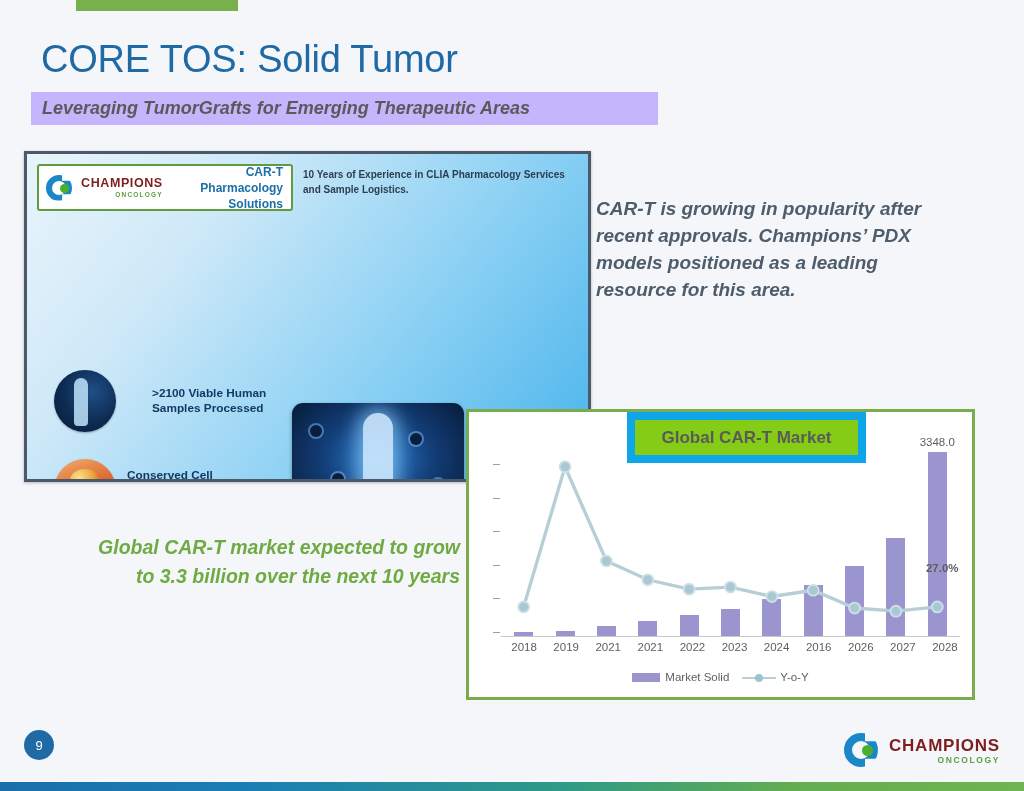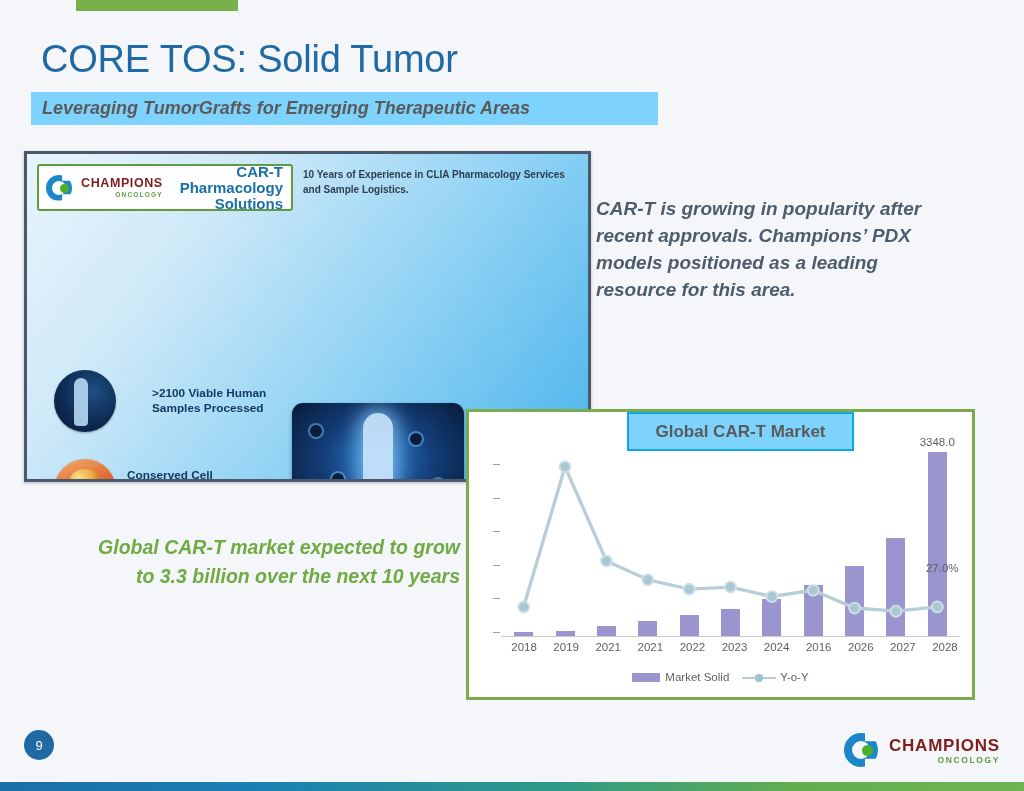--- a/index.html
+++ b/index.html
@@ -13,21 +13,21 @@
   #top-accent{position:absolute;left:76px;top:0;width:162px;height:11px;background:#78b14b;}
 
   
   #slide-title{
     position:absolute;left:41px;top:38px;
     font-size:38px;color:#1f6aa5;letter-spacing:-.2px;
     font-weight:400;white-space:nowrap;
   }
   #subtitle-box{
     position:absolute;left:31px;top:92px;width:627px;height:33px;
-    background:#7dd3fc;display:flex;align-items:center;
+    background:#c4b5fd;display:flex;align-items:center;
   }
   #subtitle-text{
     padding-left:11px;font-size:18px;font-style:italic;font-weight:bold;
     color:#5a5a5a;white-space:nowrap;
   }
 
   
   #cart-panel{
     position:absolute;left:24px;top:151px;width:561px;height:325px;
     border:3px solid #4a5a6a;
@@ -44,21 +44,21 @@
   .logo-c{
     position:absolute;left:0;top:2px;width:26px;height:26px;border-radius:50%;
     border:6px solid #1b87c9;box-sizing:border-box;
     clip-path:polygon(0 0,62% 0,62% 24%,100% 24%,100% 76%,62% 76%,62% 100%,0 100%);
   }
   .logo-dot{position:absolute;left:14px;top:11px;width:9px;height:9px;border-radius:50%;background:#4caf28;}
   .logo-words{display:flex;flex-direction:column;line-height:1;margin-left:1px;}
   .logo-champ{font-size:12.5px;font-weight:bold;color:#7f1d1d;letter-spacing:.6px;}
   .logo-onco{font-size:6.5px;font-weight:bold;color:#5f9c3f;letter-spacing:1.2px;text-align:right;margin-top:2px;}
   #cart-solutions-title{
-    flex:1;text-align:right;padding-right:8px;font-size:15px;line-height:16px;
+    flex:1;text-align:right;padding-right:8px;font-size:12px;line-height:16px;
     font-weight:bold;color:#1b6fa8;
   }
   #cart-experience{
     position:absolute;left:276px;top:13px;width:276px;
     font-size:10px;line-height:15px;font-weight:bold;color:#2c3e50;
   }
 
   .bullet-row{position:absolute;left:27px;display:flex;align-items:center;}
   .bullet-thumb{width:62px;height:62px;border-radius:50%;flex:0 0 auto;position:relative;overflow:hidden;box-shadow:0 1px 2px rgba(0,0,0,.3);}
   .thumb-body{background:radial-gradient(circle at 62% 35%,#1f4f86 0%,#0d2b52 55%,#061a34 100%);}
@@ -104,21 +104,21 @@
     font-size:19.5px;line-height:29px;font-style:italic;font-weight:bold;color:#6fab42;
   }
 
   
   #chart-box{
     position:absolute;left:466px;top:409px;width:509px;height:291px;
     background:#ffffff;border:3px solid #7aab4d;box-sizing:border-box;
   }
   #chart-title-box{
     position:absolute;left:627px;top:412px;width:223px;height:35px;
-    background:#7dd3fc;border:2px solid #0ea5e9;
+    background:#84cc16;border:8px solid #0ea5e9;
     display:flex;align-items:center;justify-content:center;
   }
   #chart-title-text{font-size:17px;color:#5a5a5a;font-weight:600;white-space:nowrap;}
 
   #plot{position:absolute;left:20px;top:24px;right:12px;bottom:60px;}
   #yticks{position:absolute;left:0;top:0;bottom:0;width:12px;}
   #yticks i{position:absolute;left:4px;width:7px;height:1px;background:#9aa0a6;}
   #baseline{position:absolute;left:12px;right:0;bottom:0;height:1px;background:#c9c9c9;}
   #bars{position:absolute;left:14px;right:2px;bottom:1px;top:0;display:flex;align-items:flex-end;}
   .barcell{flex:1;display:flex;justify-content:center;align-items:flex-end;height:100%;position:relative;}
@@ -251,21 +251,21 @@
         </div>
         <div class="barcell">
           <div class="bar" style="height: 34.9%;"></div>
         </div>
         <div class="barcell">
           <div class="bar" style="height: 49.19%;"></div>
         </div>
         <div class="barcell">
           <div class="bar" style="height: 92%;"></div>
           <div class="bar-label" style="bottom: 94%;">3348.0</div>
-          <div class="bar-label" style="bottom: 30.84%; left: 62%;">27.0%</div>
+          <div class="bar-label" style="bottom: 30.84%; left: 62%; font-weight: bold;">27.0%</div>
         </div>
       </div>
     <svg id="lineSvg" viewBox="0 0 300 150">
         <polyline points="13.6,112.7 40.9,20.3 68.2,82.4 95.5,94.8 122.7,101.0 150.0,99.6 177.3,105.8 204.5,101.7 231.8,113.4 259.1,115.5 286.4,112.7" fill="none" stroke="#b8ced6" stroke-width="2.2"></polyline>
         <circle cx="13.636363636363637" cy="112.74" r="3.6" fill="#a9c8d4" stroke="#cfe0e6" stroke-width="1.2"></circle>
         <circle cx="40.90909090909091" cy="20.28" r="3.6" fill="#a9c8d4" stroke="#cfe0e6" stroke-width="1.2"></circle>
         <circle cx="68.18181818181819" cy="82.38" r="3.6" fill="#a9c8d4" stroke="#cfe0e6" stroke-width="1.2"></circle>
         <circle cx="95.45454545454545" cy="94.8" r="3.6" fill="#a9c8d4" stroke="#cfe0e6" stroke-width="1.2"></circle>
         <circle cx="122.72727272727273" cy="101.00999999999999" r="3.6" fill="#a9c8d4" stroke="#cfe0e6" stroke-width="1.2"></circle>
         <circle cx="150" cy="99.63" r="3.6" fill="#a9c8d4" stroke="#cfe0e6" stroke-width="1.2"></circle>

